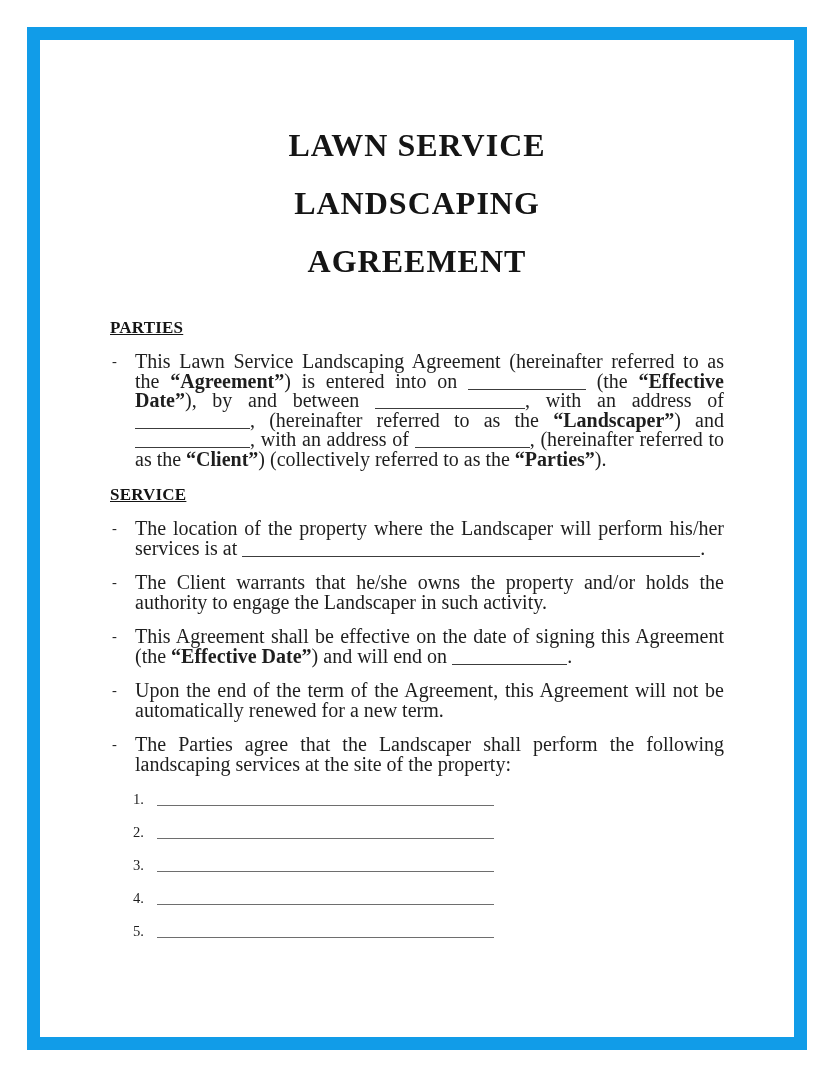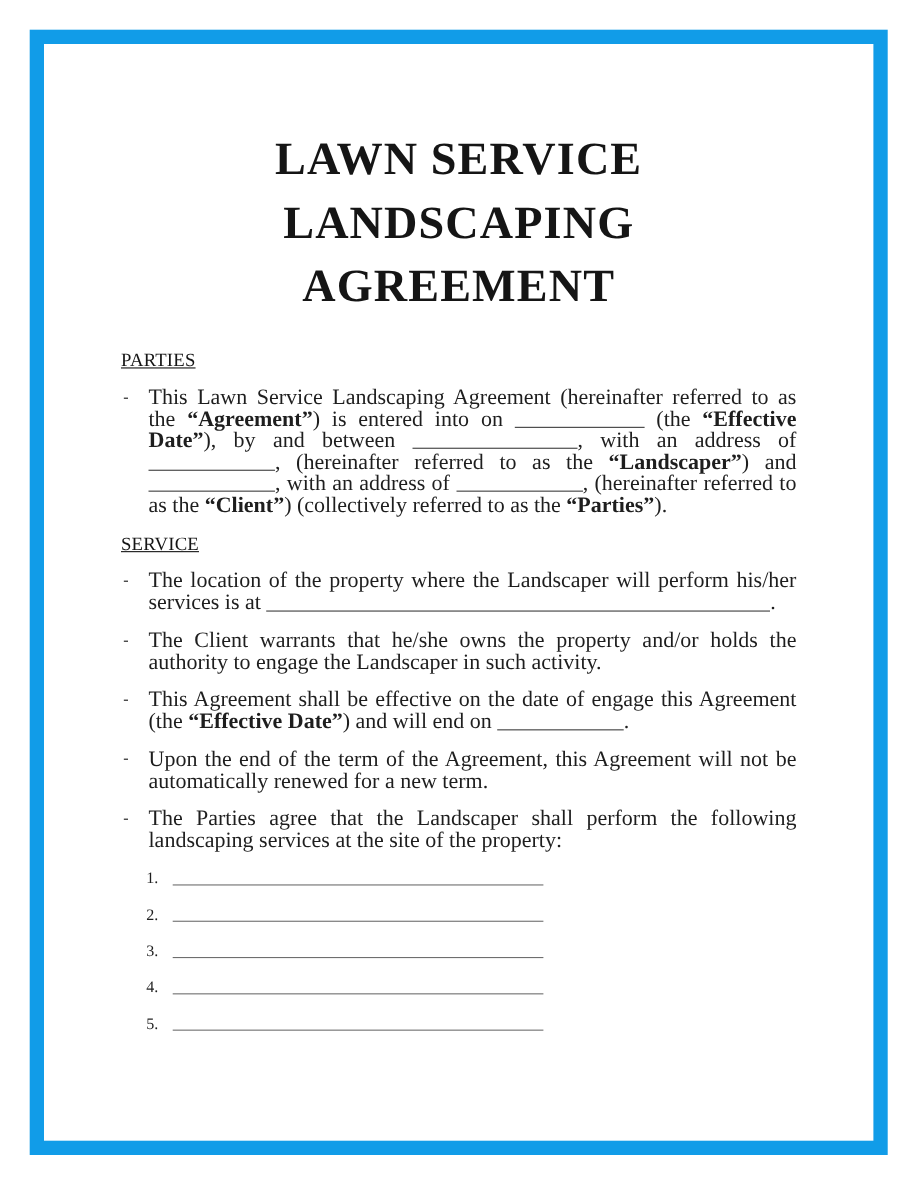--- a/index.html
+++ b/index.html
@@ -24,32 +24,32 @@
   .page {
     position: absolute;
     left: 0; top: 0; right: 0; bottom: 0;
     padding: 76px 70px 0 70px;
     overflow: hidden;
     color: #1e1e1e;
   }
   .title {
     margin: 0 0 28px 0;
     text-align: center;
-    font-size: 42px;
+    font-size: 32px;
     line-height: 58px;
     font-weight: bold;
     letter-spacing: 1px;
     color: #151515;
   }
   .title .tline { display: block; }
   .heading {
     margin: 16px 0 14px 0;
     font-size: 17px;
     line-height: 20px;
-    font-weight: normal;
+    font-weight: bold;
     text-decoration: underline;
     letter-spacing: 0.2px;
     color: #151515;
   }
   .bullet {
     position: relative;
     padding-left: 25px;
     margin-bottom: 15px;
   }
   .dash {
@@ -123,21 +123,21 @@
             <span class="dash">-</span>
             <div class="ptext"><span>The Client warrants that he/she owns the property and/or holds the authority to engage the Landscaper in such activity.</span></div>
           </div>
         </div>
     </section>
 
     <section>
       <div class="sec-body">
           <div class="bullet">
             <span class="dash">-</span>
-            <div class="ptext"><span>This Agreement shall be effective on the date of engage this Agreement (the </span><span class="b">“Effective Date”</span><span>) and will end on </span><span class="blank" style="width: 115px;"></span><span>.</span></div>
+            <div class="ptext"><span>This Agreement shall be effective on the date of signing this Agreement (the </span><span class="b">“Effective Date”</span><span>) and will end on </span><span class="blank" style="width: 115px;"></span><span>.</span></div>
           </div>
           <div class="bullet">
             <span class="dash">-</span>
             <div class="ptext"><span>Upon the end of the term of the Agreement, this Agreement will not be automatically renewed for a new term.</span></div>
           </div>
         </div>
     </section>
 
     <section>
       <div class="sec-body">

